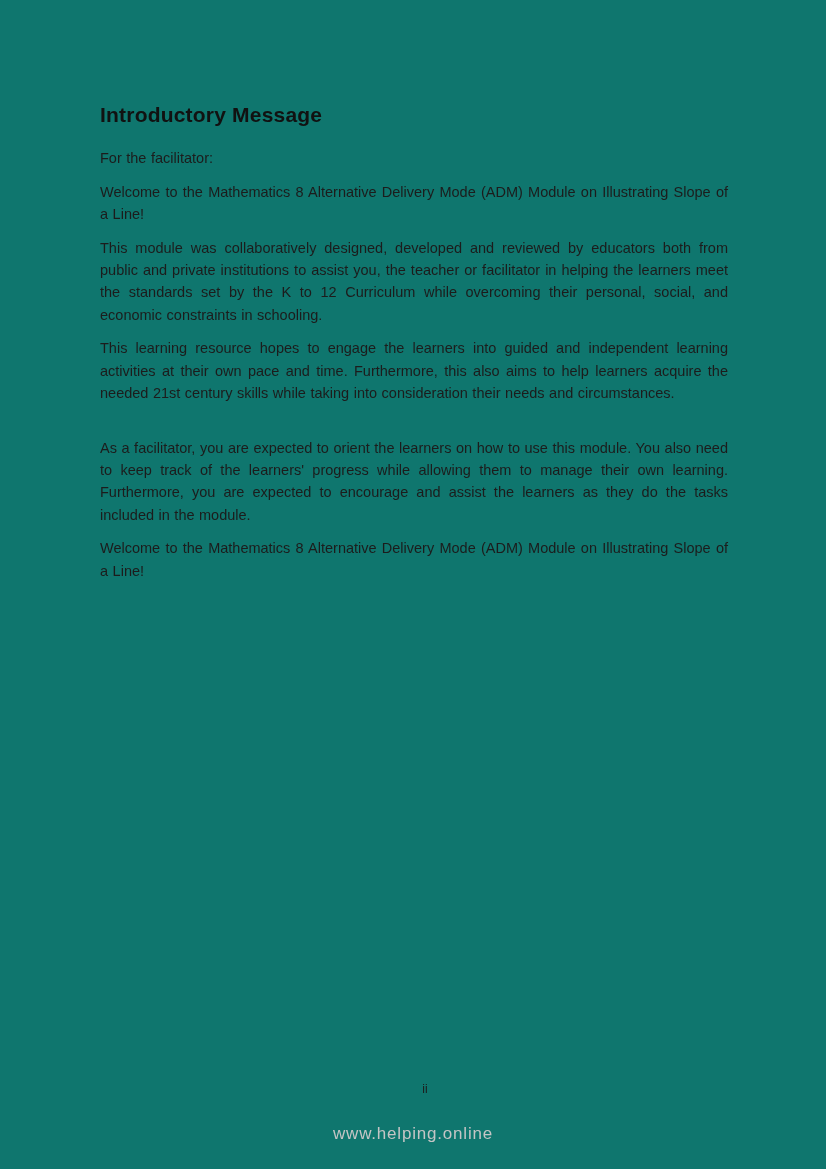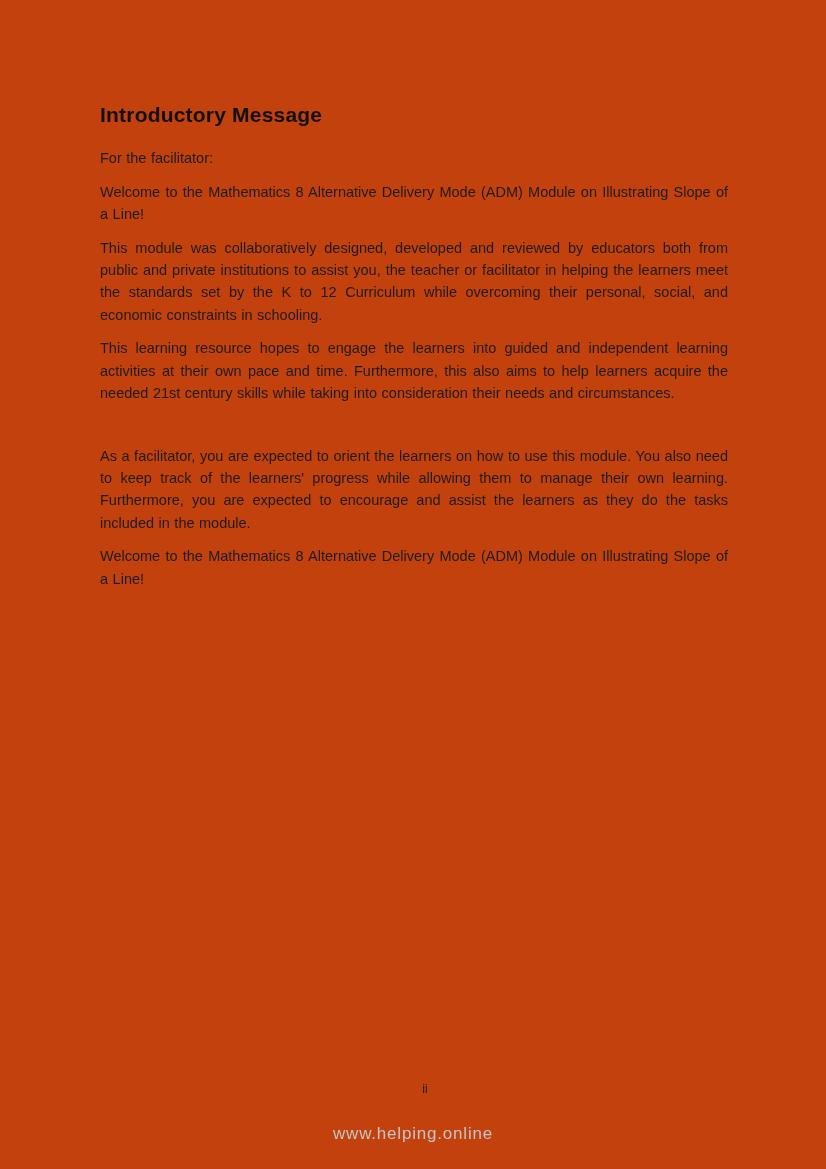--- a/index.html
+++ b/index.html
@@ -1,21 +1,21 @@
 <!DOCTYPE html>
 <html><head>
 <meta charset="utf-8">
 <style>
   * { margin: 0; padding: 0; box-sizing: border-box; }
   html, body { background: #ffffff; }
   .page {
     position: relative;
     width: 826px;
     height: 1169px;
-    background: #c2410c;
+    background: #0f766e;
     overflow: hidden;
     font-family: "Liberation Sans", "DejaVu Sans", sans-serif;
     color: #1c1c1c;
   }
   .content {
     position: absolute;
     left: 100px;
     top: 0;
     width: 628px;
     padding-top: 102px;
@@ -31,21 +31,21 @@
   .para {
     font-size: 14.5px;
     line-height: 22.4px;
     margin: 0 0 11.2px 0;
     word-spacing: 0.5px;
   }
   .justify {
     text-align: justify;
   }
   .gap-before {
-    margin-top: 40px;
+    margin-top: 32px;
   }
   .page-number {
     position: absolute;
     top: 1081px;
     left: 12px;
     width: 100%;
     text-align: center;
     font-size: 12px;
     line-height: 16px;
     color: #1c1c1c;

